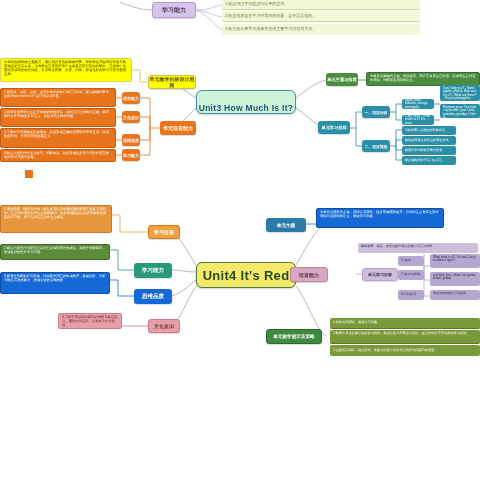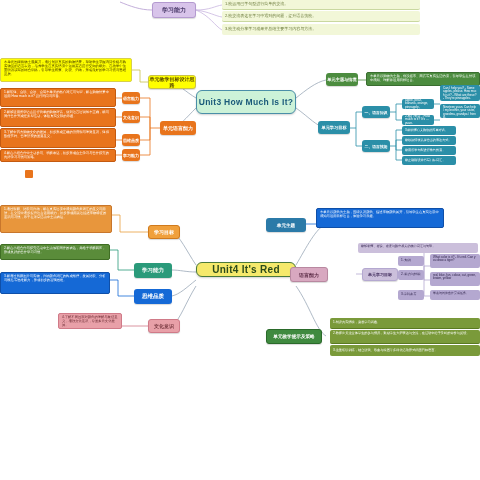--- a/index.html
+++ b/index.html
@@ -117,21 +117,21 @@
   <div class="node leaf" style="left:222px;top:11px;width:198px;height:11px;background:#f2f7d8;
               color:#6a7a3a;font-size:4px;border-bottom:0.5px solid #c9d8a0;">
     <span>2.能交流表达在学习中遇到的问题，提升语言技能。</span>
   </div>
   <div class="node leaf" style="left:222px;top:24px;width:198px;height:11px;background:#f2f7d8;
               color:#6a7a3a;font-size:4px;">
     <span>3.能主动分享学习成果并总结主要学习内容与方法。</span>
   </div>
 
   <div class="node central" style="left:196px;top:90px;width:100px;height:24px;background:#ccf2d8;
-              border:1.2px solid #4a8fa8;color:#1a5a7a;font-size:8.5px;">
+              border:1.2px solid #4a8fa8;color:#1a5a7a;font-size:8.5px;align-items:flex-end;">
     <span>Unit3 How Much Is It?</span>
   </div>
 
   <div class="node chip" style="left:148px;top:75px;width:48px;height:14px;background:#ffff00;color:#5a4a00;
               font-size:5px;border:0.6px solid #c9c24a;">
     <span>单元教学目标设计思路</span>
   </div>
   <div class="node block" style="left:0px;top:58px;width:132px;height:24px;background:#ffff00;
               color:#3a3000;font-size:3.4px;border:0.5px solid #d8d04a;">
     <span>本单元围绕购物主题展开，通过创设真实的购物情景，帮助学生掌握询问价格与购买物品的语言表达，培养学生在真实情境中运用英语进行交际的能力。在教学中注重听说读写的综合训练，引导学生观察、比较、归纳，形成良好的学习习惯与思维品质。</span>
@@ -210,22 +210,22 @@
   </div>
   <div class="node leaf" style="left:402px;top:146px;width:54px;height:9px;background:#2b8fa8;color:#fff;font-size:3.1px;">
     <span>能用所学句型进行角色扮演。</span>
   </div>
   <div class="node leaf" style="left:402px;top:156px;width:54px;height:9px;background:#2b8fa8;color:#fff;font-size:3.1px;">
     <span>能正确朗读并书写目标词汇。</span>
   </div>
 
   <div class="node" style="left:25px;top:170px;width:8px;height:8px;background:#e8741c;border-radius:1px;"></div>
 
-  <div class="node central" style="left:196px;top:262px;width:100px;height:15px;background:#f5e96b;
-              border:1.2px solid #4a7a3a;color:#2a4a1a;font-size:10px;">
+  <div class="node central" style="left:196px;top:262px;width:100px;height:26px;background:#f5e96b;
+              border:1.2px solid #4a7a3a;color:#2a4a1a;font-size:13px;">
     <span>Unit4  It's Red</span>
   </div>
 
   <div class="node chip" style="left:148px;top:225px;width:32px;height:14px;background:#f0a03c;font-size:5px;
               border:0.6px solid #d07a1c;">
     <span>学习目标</span>
   </div>
   <div class="node chip" style="left:134px;top:263px;width:38px;height:15px;background:#2a9a7a;font-size:5.5px;">
     <span>学习能力</span>
   </div>

